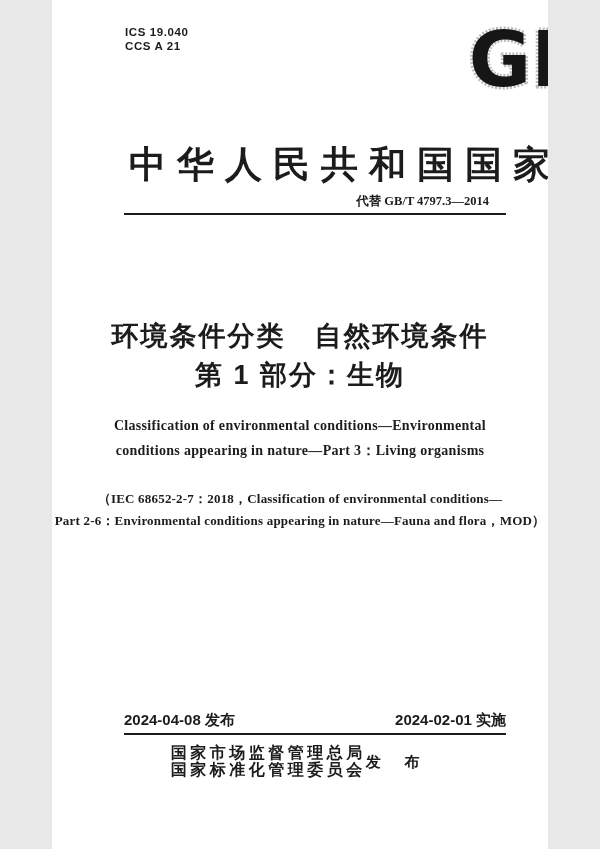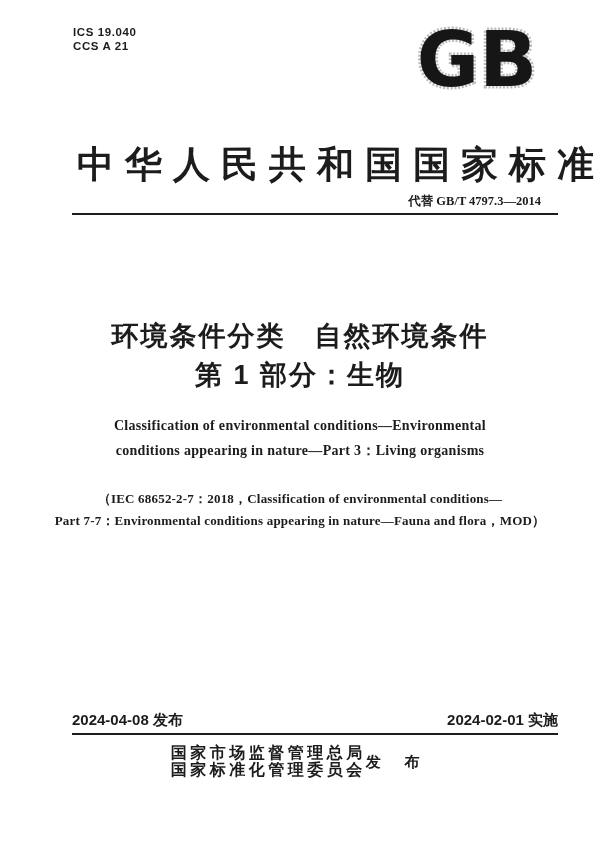--- a/index.html
+++ b/index.html
@@ -1,18 +1,18 @@
 <!DOCTYPE html>
 <html><head>
 <meta charset="utf-8">
 <style>
   html,body{margin:0;padding:0;background:#e8e8e8;}
   .cover{
     position:relative;
-    width:600px;height:849px;
+    width:496px;height:849px;
     margin:0 auto;
     background:#ffffff;
     color:#1c1c1c;
     overflow:hidden;
     font-family:"Liberation Serif","DejaVu Serif",serif;
   }
   
   .meta{
     position:absolute;left:73px;top:25px;
     font-family:"Liberation Sans","DejaVu Sans",sans-serif;
@@ -121,21 +121,21 @@
     <div>第 1 部分：生物</div>
   </div>
 
   <div class="en-title">
     <div>Classification of environmental conditions—Environmental</div>
     <div>conditions appearing in nature—Part 3：Living organisms</div>
   </div>
 
   <div class="adoption">
     <div>（IEC 68652-2-7：2018，Classification of environmental conditions—</div>
-    <div>Part 7-7：Environmental conditions appearing in nature—Fauna and flora，MOD）</div>
+    <div>Part 2-6：Environmental conditions appearing in nature—Fauna and flora，MOD）</div>
   </div>
 
   <div class="date-row">
     <span>2024-04-08 发布</span>
     <span>2024-02-01 实施</span>
   </div>
 
   <div class="rule-bottom"></div>
 
   <div class="publisher-row">

